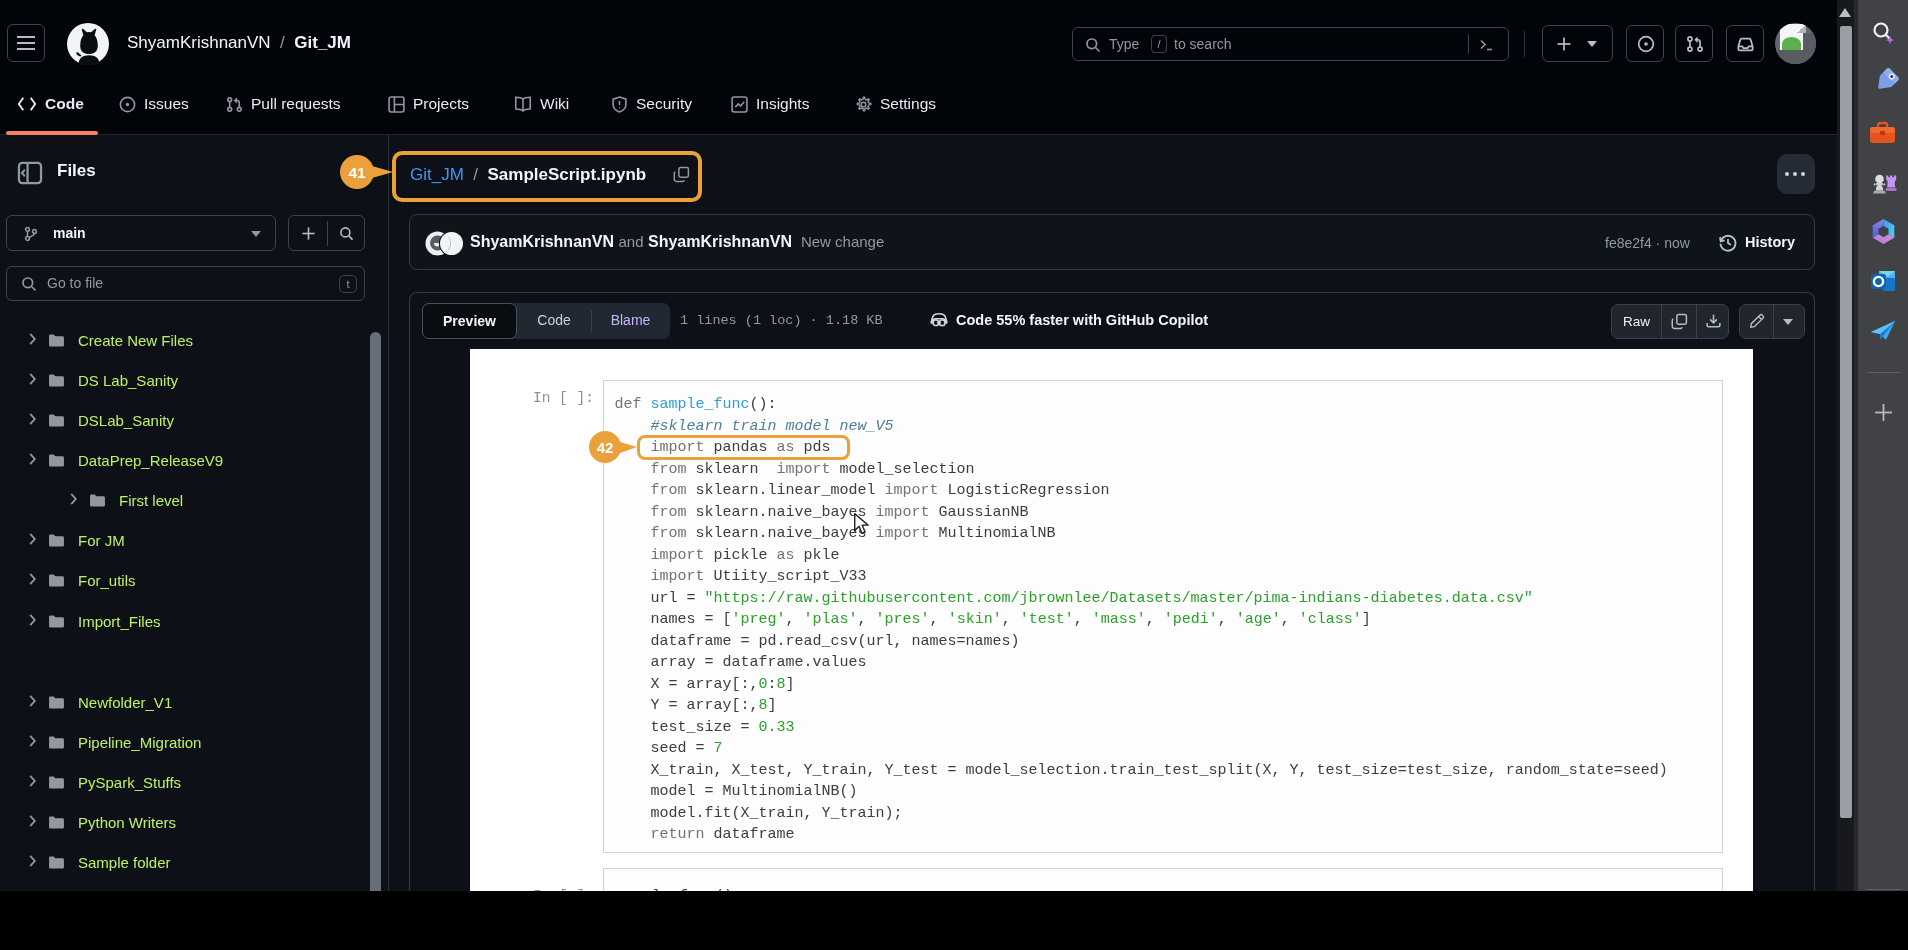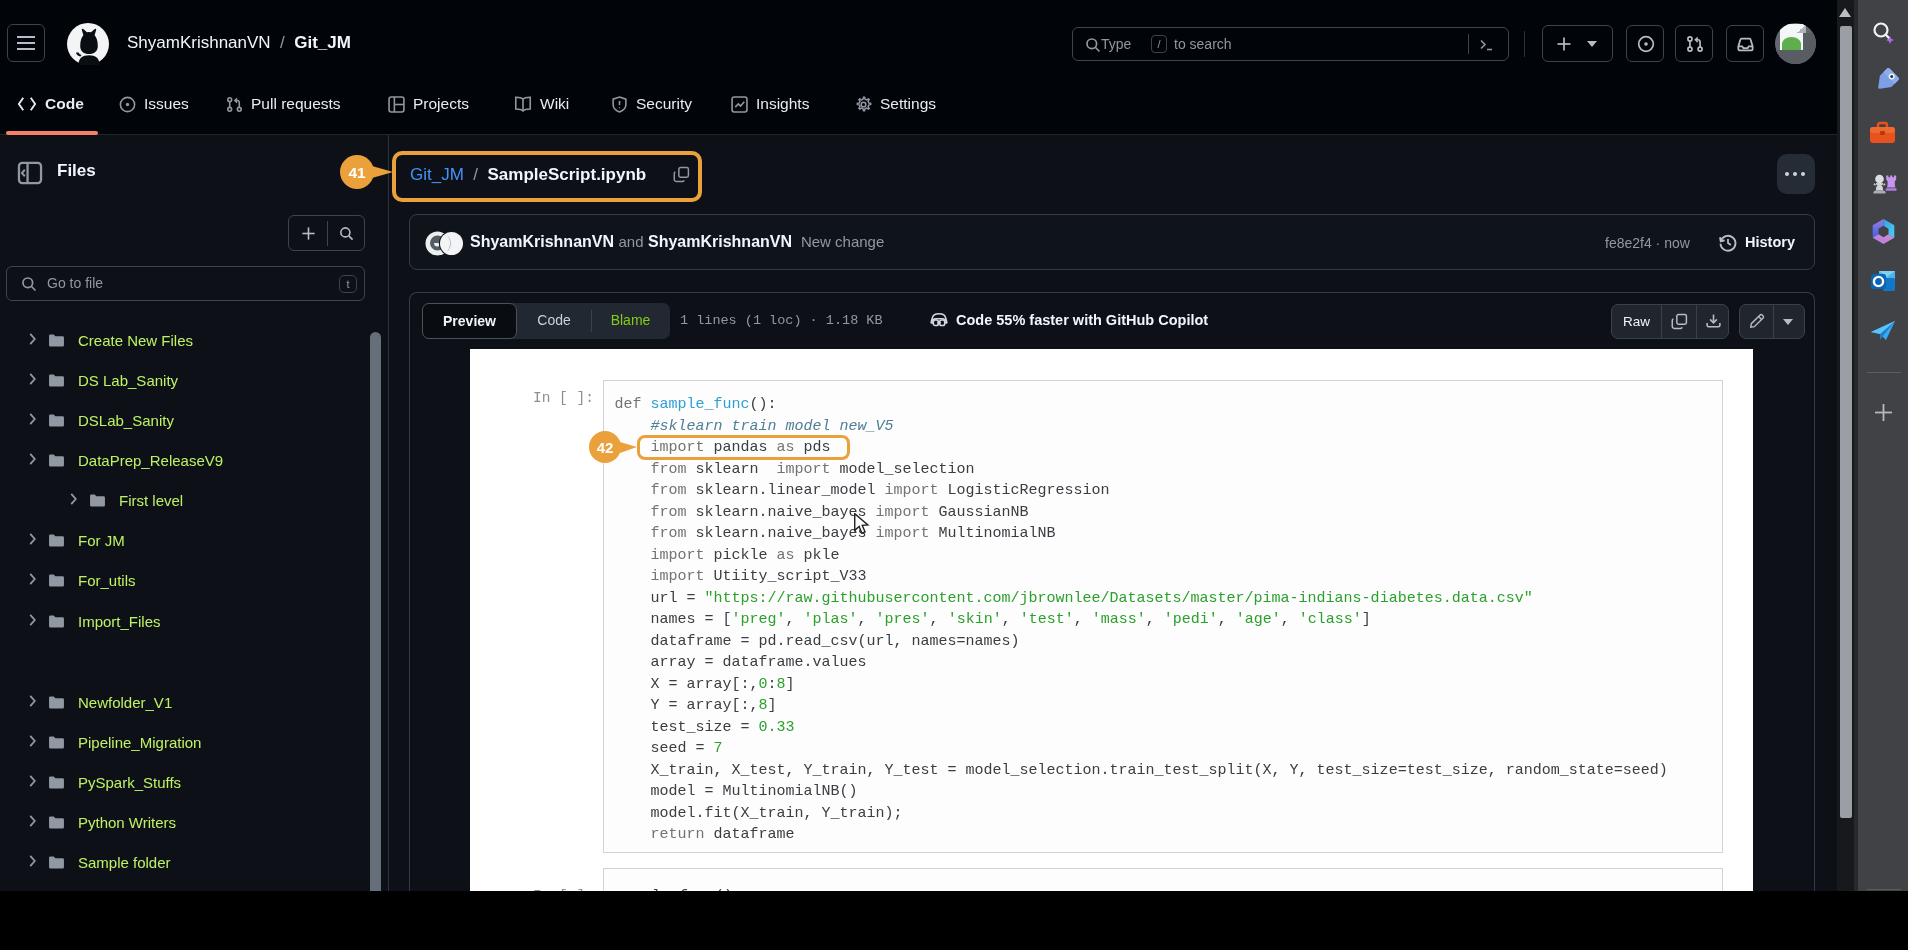--- a/index.html
+++ b/index.html
@@ -42,21 +42,21 @@
       <path fill="#0a0d12" d="M13.5 33.5 Q9.5 32.5 9 29.5 L11.5 29.5 Q12.5 31.5 14.5 32 Z"></path>
     </svg>
   </div>
   <div class="ab" style="left:127px;top:33px;font-size:17px;color:#f0f6fc;">ShyamKrishnanVN&nbsp;&nbsp;<span class="muted">/</span>&nbsp;&nbsp;<b>Git_JM</b></div>
 
   <div class="ab btn" style="left:1072px;top:27px;width:437px;height:34px;">
     <svg class="ab" style="left:12px;top:9px;" width="16" height="16" viewBox="0 0 16 16" fill="none" stroke="#9198a1" stroke-width="1.7">
         <circle cx="6.8" cy="6.8" r="4.8"></circle>
         <line x1="10.5" y1="10.5" x2="14.5" y2="14.5"></line>
       </svg>
-    <div class="ab muted" style="left:28px;top:8px;font-size:14px;">Type</div>
+    <div class="ab muted" style="left:36px;top:8px;font-size:14px;">Type</div>
     <div class="ab keycap" style="left:78px;top:7px;width:16px;height:18px;line-height:17px;">/</div>
     <div class="ab muted" style="left:101px;top:8px;font-size:14px;">to search</div>
     <div class="ab" style="left:395px;top:6px;width:1px;height:20px;background:#3d444d;"></div>
     <svg class="ab" style="left:406px;top:9px;" width="16" height="16" viewBox="0 0 16 16" fill="none" stroke="#9198a1" stroke-width="1.6">
         <path d="M2 3.5 6 7.5 2 11.5"></path>
         <line x1="8" y1="12.5" x2="13" y2="12.5"></line>
       </svg>
   </div>
   <div class="ab" style="left:1524px;top:31px;width:1px;height:26px;background:#2a313a;"></div>
 
@@ -148,20 +148,31 @@
   <div class="ab" style="left:388px;top:135px;width:1px;height:803px;background:#2b323b;"></div>
   <div id="sidebar" class="ab" style="left:0;top:135px;width:388px;height:803px;">
 
     <svg class="ab" style="left:17px;top:25px;" width="26" height="26" viewBox="0 0 16 16" fill="none" stroke="#9198a1" stroke-width="1.4">
         <rect x="1.2" y="1.8" width="13.6" height="12.4" rx="2"></rect>
         <line x1="6.5" y1="1.8" x2="6.5" y2="14.2"></line>
         <path d="M4.8 6 3 8 4.8 10" stroke-width="1.2"></path>
       </svg>
     <div class="ab" style="left:57px;top:26px;font-size:17px;font-weight:bold;color:#f0f6fc;">Files</div>
 
+    <div class="ab btn" style="left:6px;top:80px;width:270px;height:36px;background:#0d1117;">
+      <svg class="ab" style="left:16px;top:10px;" width="16" height="16" viewBox="0 0 16 16" fill="none" stroke="#9198a1" stroke-width="1.5">
+          <circle cx="4.5" cy="3.5" r="1.9"></circle>
+          <circle cx="4.5" cy="12.5" r="1.9"></circle>
+          <circle cx="11.5" cy="5.5" r="1.9"></circle>
+          <line x1="4.5" y1="5.4" x2="4.5" y2="10.6"></line>
+          <path d="M11.5 7.4 C11.5 10 8.5 9.5 6.6 11.5"></path>
+        </svg>
+      <div class="ab" style="left:46px;top:9px;font-size:14px;font-weight:bold;color:#f0f6fc;">main</div>
+      <div class="ab" style="left:244px;top:15px;width:0;height:0;border-left:5px solid transparent;border-right:5px solid transparent;border-top:6px solid #9198a1;"></div>
+    </div>
     <div class="ab btn" style="left:288px;top:80px;width:77px;height:36px;">
       <svg class="ab" style="left:12px;top:10px;" width="15" height="15" viewBox="0 0 16 16" fill="none" stroke="#b7bdc8" stroke-width="1.7">
           <line x1="8" y1="1.5" x2="8" y2="14.5"></line>
           <line x1="1.5" y1="8" x2="14.5" y2="8"></line>
         </svg>
       <div class="ab" style="left:38px;top:5px;width:1px;height:25px;background:#3d444d;"></div>
       <svg class="ab" style="left:50px;top:10px;" width="15" height="15" viewBox="0 0 16 16" fill="none" stroke="#b7bdc8" stroke-width="1.7">
           <circle cx="6.8" cy="6.8" r="4.8"></circle>
           <line x1="10.5" y1="10.5" x2="14.5" y2="14.5"></line>
         </svg>
@@ -339,21 +350,21 @@
         </svg>
       <div class="ab" style="left:1335px;top:19px;font-size:14.5px;font-weight:bold;color:#f0f6fc;">History</div>
     </div>
 
     <div class="ab" style="left:20px;top:157px;width:1406px;height:660px;border:1px solid #343b44;border-radius:8px 8px 0 0;border-bottom:none;box-sizing:border-box;">
 
       <div class="ab" style="left:12px;top:10px;width:248px;height:36px;background:#222831;border-radius:7px;">
         <div class="ab" style="left:0px;top:0px;width:95px;height:36px;background:#090c10;border:1px solid #4a515a;border-radius:7px;box-sizing:border-box;color:#f0f6fc;font-size:14px;font-weight:bold;text-align:center;line-height:34px;">Preview</div>
         <div class="ab" style="left:95px;top:0px;width:74px;height:36px;color:#c9d1d9;font-size:14px;text-align:center;line-height:35px;">Code</div>
         <div class="ab" style="left:169px;top:7px;width:1px;height:22px;background:#3a414a;"></div>
-        <div class="ab" style="left:169px;top:0px;width:79px;height:36px;color:#84cc16;font-size:14px;text-align:center;line-height:35px;">Blame</div>
+        <div class="ab" style="left:169px;top:0px;width:79px;height:36px;color:#c4b5fd;font-size:14px;text-align:center;line-height:35px;">Blame</div>
       </div>
       <div class="ab mono muted" style="left:270px;top:20px;font-size:13.5px;">1 lines (1 loc) · 1.18 KB</div>
       <svg class="ab" style="left:519px;top:19px;" width="20" height="19" viewBox="0 0 16 16" fill="none" stroke="#d1d7e0" stroke-width="1.3">
           <path d="M8 1.5 C4 1.5 2.6 3 2.3 5.5 L1.4 8.6 C1.3 9 1.5 9.3 1.9 9.3 L3 9.3 V7.8 C3 6.5 4 5.6 5.2 5.6 h5.6 C12 5.6 13 6.5 13 7.8 V9.3 L14.1 9.3 C14.5 9.3 14.7 9 14.6 8.6 L13.7 5.5 C13.4 3 12 1.5 8 1.5 Z"></path>
           <rect x="3.2" y="6.8" width="4.2" height="4.6" rx="1.6"></rect>
           <rect x="8.6" y="6.8" width="4.2" height="4.6" rx="1.6"></rect>
           <path d="M6.5 9 h3" stroke-width="1.1"></path>
         </svg>
       <div class="ab" style="left:546px;top:19px;font-size:14.5px;font-weight:bold;color:#f0f6fc;">Code 55% faster with GitHub Copilot</div>
 

